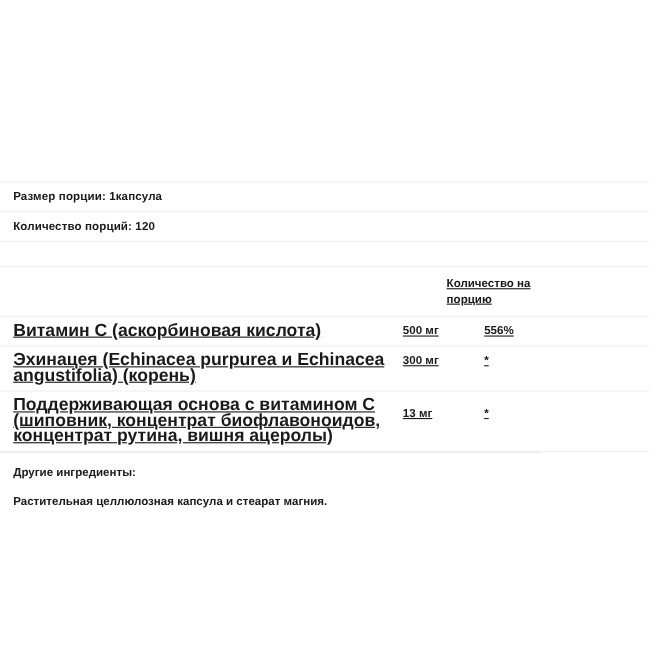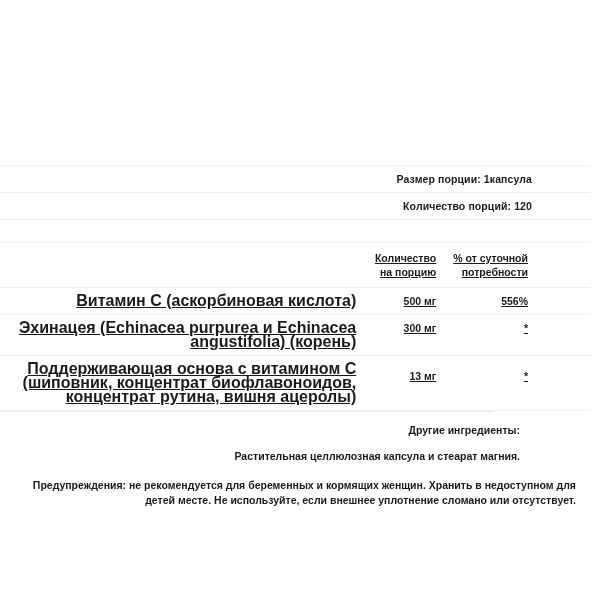--- a/index.html
+++ b/index.html
@@ -20,21 +20,20 @@
     width: 600px;
     height: 600px;
     box-sizing: border-box;
   }
 
   .panel {
     position: absolute;
     left: 0;
     top: 165px;
     width: 532px;
-    text-align: right;
   }
 
   
   .divider {
     height: 1px;
     background: #eeeeef;
     margin: 0;
     width: 590px;
   }
   .divider.short {
@@ -153,21 +152,20 @@
 
     <div class="divider"></div>
 
     <div class="gap"></div>
 
     <div class="divider"></div>
 
     <div class="frow header">
       <div class="fname"></div>
       <div class="famount">Количество на порцию</div>
-      <div class="fdv">% от суточной потребности</div>
     </div>
 
     <div class="divider"></div>
 
     <div class="frow">
       <div class="fname">Витамин C (аскорбиновая кислота)</div>
       <div class="famount">500 мг</div>
       <div class="fdv">556%</div>
     </div>
 
@@ -189,17 +187,16 @@
 
     <div class="divider"></div>
 
 
     <div class="divider short"></div>
 
     <div class="block">Другие ингредиенты:</div>
 
     <div class="block">Растительная целлюлозная капсула и стеарат магния.</div>
 
-    <div class="block warn">Предупреждения: не рекомендуется для беременных и кормящих женщин. Хранить в недоступном для детей месте. Не используйте, если внешнее уплотнение сломано или отсутствует.</div>
 
   </div>
 
 </div>
 
 </body></html>

